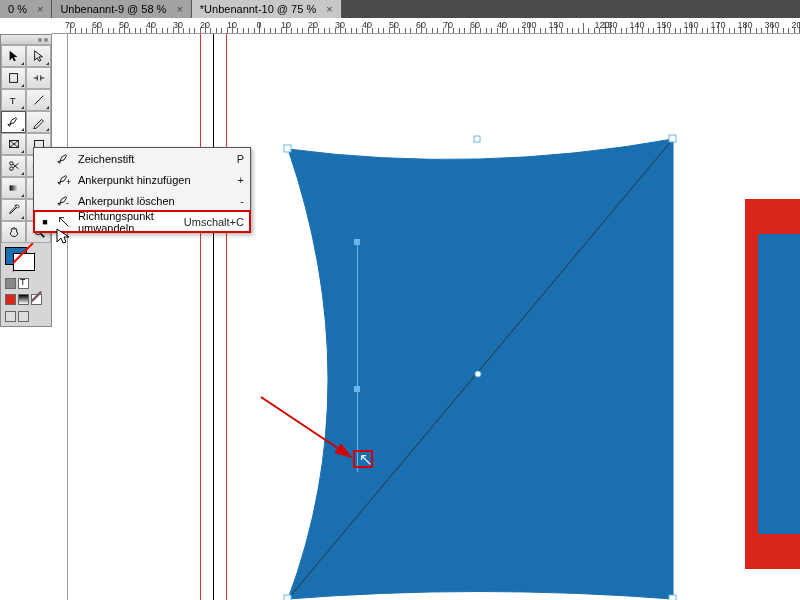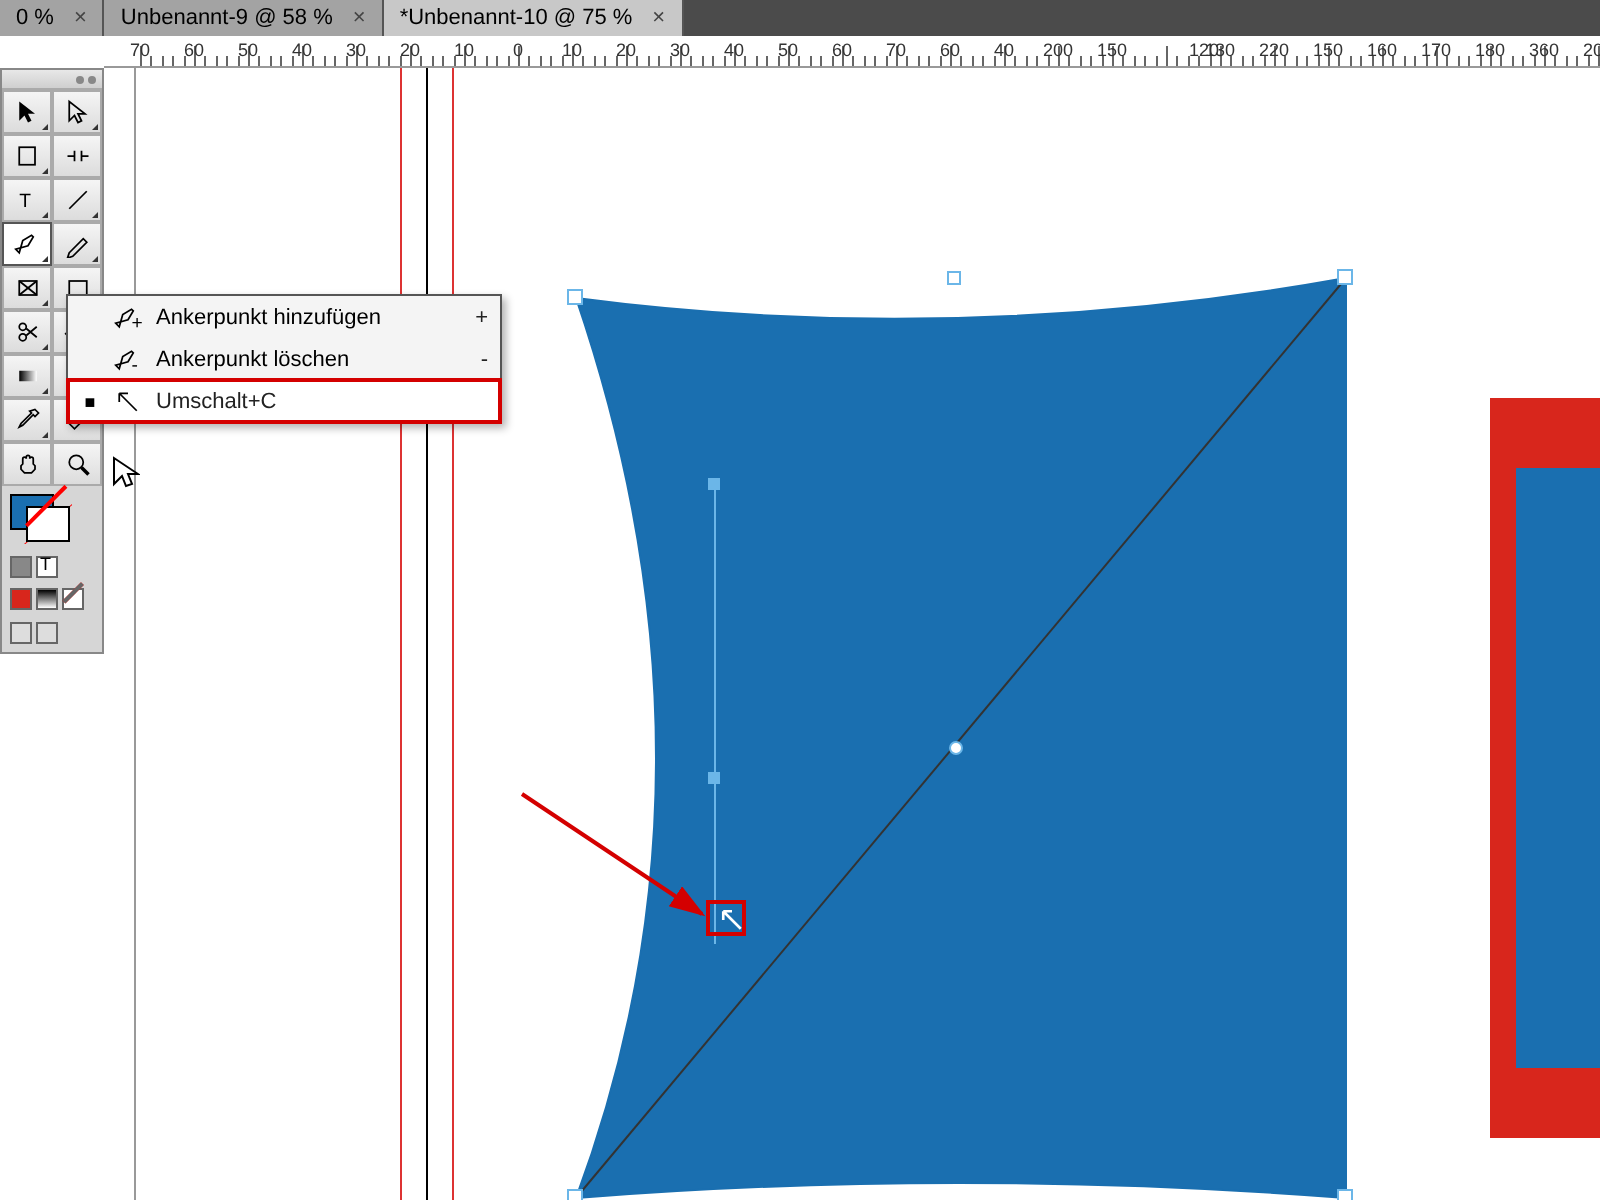--- a/index.html
+++ b/index.html
@@ -192,21 +192,21 @@
     <div class="tick" style="left:541.8px"></div>
     <div class="tick" style="left:547.2px"></div>
     <div class="tick" style="left:552.6px"></div>
     <div class="tick major" style="left:558px"></div>
     <div class="lbl" style="left:558px">130</div>
     <div class="tick" style="left:563.4px"></div>
     <div class="tick" style="left:568.8px"></div>
     <div class="tick" style="left:574.2px"></div>
     <div class="tick" style="left:579.6px"></div>
     <div class="tick major" style="left:585px"></div>
-    <div class="lbl" style="left:585px">220</div>
+    <div class="lbl" style="left:585px">140</div>
     <div class="tick" style="left:590.4px"></div>
     <div class="tick" style="left:595.8px"></div>
     <div class="tick" style="left:601.2px"></div>
     <div class="tick" style="left:606.6px"></div>
     <div class="tick major" style="left:612px"></div>
     <div class="lbl" style="left:612px">150</div>
     <div class="tick" style="left:617.4px"></div>
     <div class="tick" style="left:622.8px"></div>
     <div class="tick" style="left:628.2px"></div>
     <div class="tick" style="left:633.6px"></div>
@@ -405,20 +405,30 @@
     </div>
   </div>
 </div>
 
 <div class="flyout">
   <div class="fly-item">
     <span class="fly-check"></span>
     <span class="fly-ico">
         <svg width="14" height="14" viewBox="0 0 16 16">
           <path d="M3 13l2-7 5-3 1 1-3 5-7 2z" fill="none" stroke="#000"></path>
+        </svg>
+      </span>
+    <span class="fly-lbl">Zeichenstift</span>
+    <span class="fly-sc">P</span>
+  </div>
+  <div class="fly-item">
+    <span class="fly-check"></span>
+    <span class="fly-ico">
+        <svg width="14" height="14" viewBox="0 0 16 16">
+          <path d="M3 13l2-7 5-3 1 1-3 5-7 2z" fill="none" stroke="#000"></path>
           <text x="10" y="14" font-size="8">+</text>
         </svg>
       </span>
     <span class="fly-lbl">Ankerpunkt hinzufügen</span>
     <span class="fly-sc">+</span>
   </div>
   <div class="fly-item">
     <span class="fly-check"></span>
     <span class="fly-ico">
         <svg width="14" height="14" viewBox="0 0 16 16">
@@ -429,20 +439,21 @@
     <span class="fly-lbl">Ankerpunkt löschen</span>
     <span class="fly-sc">-</span>
   </div>
   <div class="fly-item sel">
     <span class="fly-check">■</span>
     <span class="fly-ico">
         <svg width="14" height="14" viewBox="0 0 16 16">
           <path d="M3 3l10 10M3 3v5M3 3h5" fill="none" stroke="#000"></path>
         </svg>
       </span>
+    <span class="fly-lbl">Richtungspunkt umwandeln</span>
     <span class="fly-sc">Umschalt+C</span>
   </div>
 </div>
 <div class="cursor-fly"><svg width="14" height="18" viewBox="0 0 14 18">
       <path d="M1 1l0 13 4-4 2 5 3-1-2-5 5 0z" fill="#fff" stroke="#000"></path>
     </svg></div>
 
 <div class="canvas">
   <div class="page-edge" style="left:145px"></div>
   <div class="guide-v" style="left:132px"></div>

